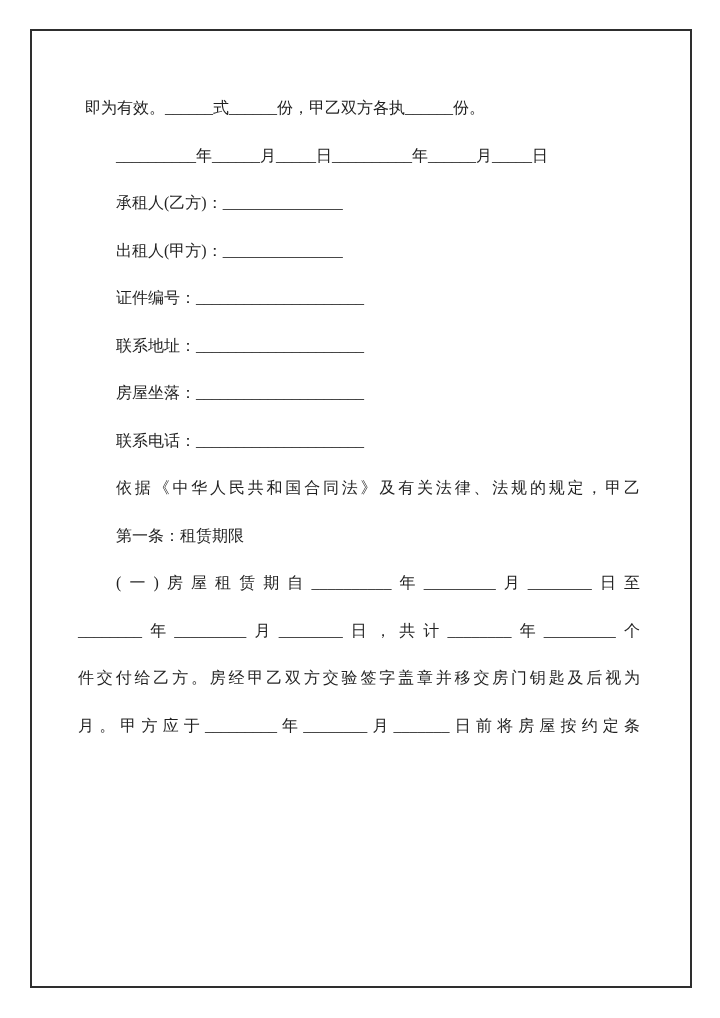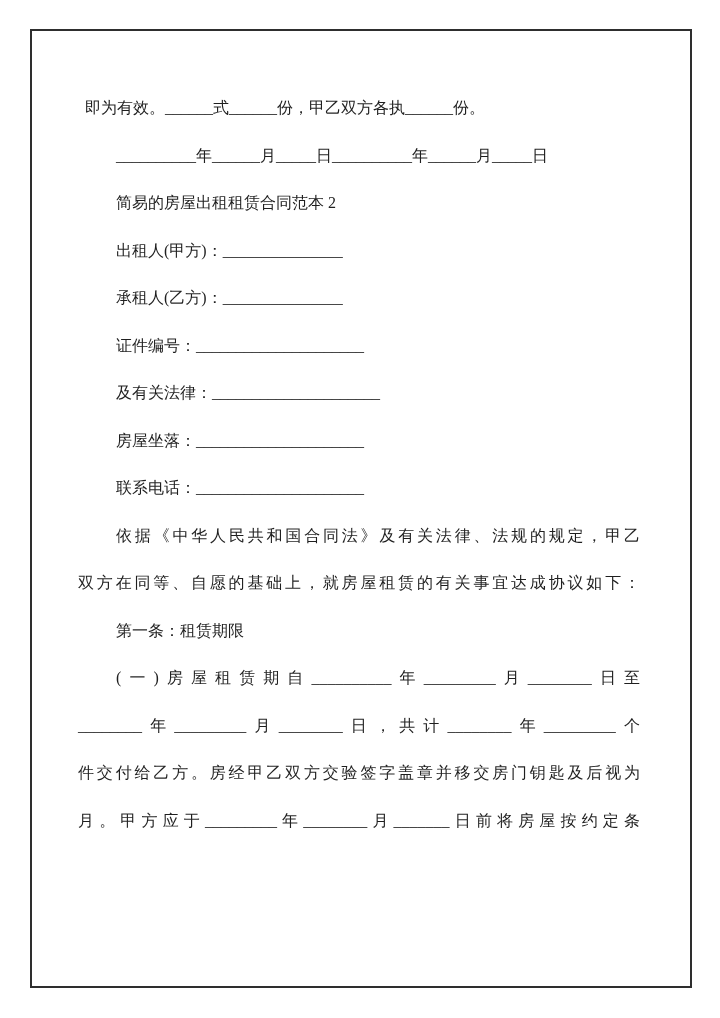--- a/index.html
+++ b/index.html
@@ -50,28 +50,26 @@
 </style>
 </head>
 <body>
 
 <div class="page">
   <div class="frame"></div>
 
   <div class="text-area">
     <div class="line cont">即为有效。______式______份，甲乙双方各执______份。</div>
     <div class="line ind">__________年______月_____日__________年______月_____日</div>
-    <div class="line ind">简易的房屋出租租赁合同范本 2</div>
+    <div class="line ind">承租人(乙方)：_______________</div>
     <div class="line ind">出租人(甲方)：_______________</div>
-    <div class="line ind">承租人(乙方)：_______________</div>
     <div class="line ind">证件编号：_____________________</div>
-    <div class="line ind">及有关法律：_____________________</div>
+    <div class="line ind">联系地址：_____________________</div>
     <div class="line ind">房屋坐落：_____________________</div>
     <div class="line ind">联系电话：_____________________</div>
     <div class="line ind just">依据《中华人民共和国合同法》及有关法律、法规的规定，甲乙</div>
-    <div class="line just">双方在同等、自愿的基础上，就房屋租赁的有关事宜达成协议如下：</div>
     <div class="line ind">第一条：租赁期限</div>
     <div class="line ind just">(一)房屋租赁期自__________年_________月________日至</div>
     <div class="line just">________年_________月________日，共计________年_________个</div>
     <div class="line just">件交付给乙方。房经甲乙双方交验签字盖章并移交房门钥匙及后视为</div>
     <div class="line just">月。甲方应于_________年________月_______日前将房屋按约定条</div>
   </div>
 </div>
 
 </body></html>

